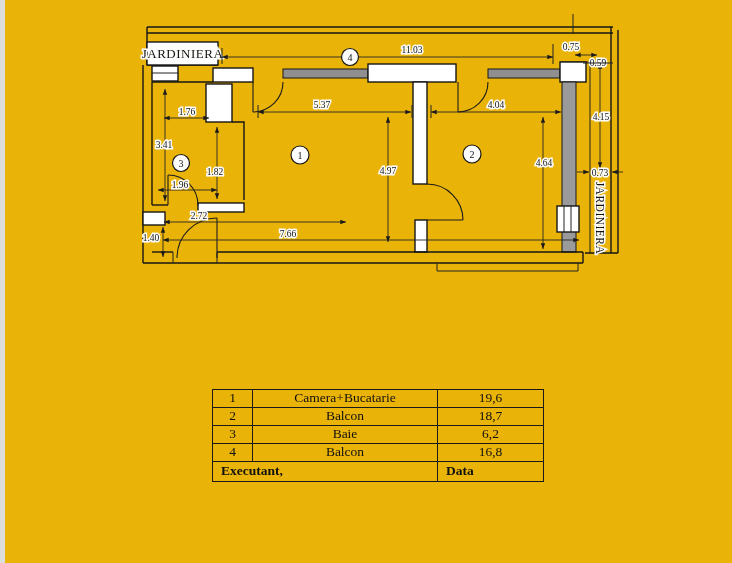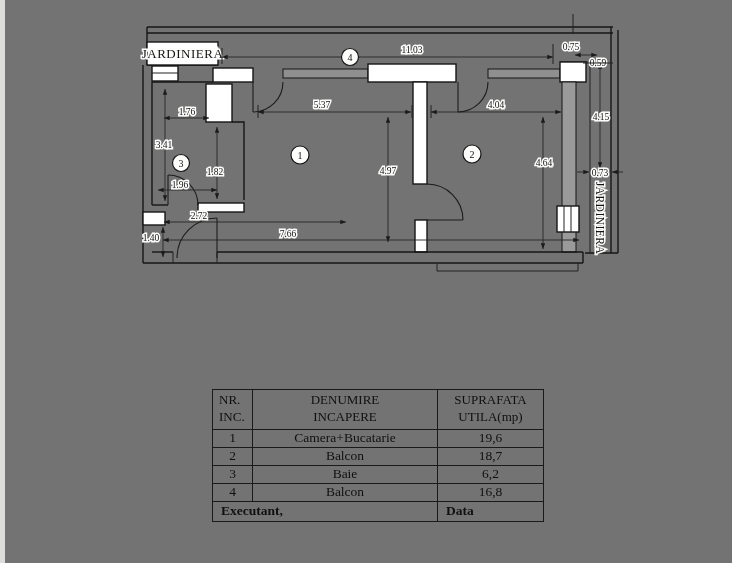--- a/index.html
+++ b/index.html
@@ -1,17 +1,17 @@
 <!DOCTYPE html>
 <html><head>
 <meta charset="utf-8">
 <style>
   html,body{margin:0;padding:0;}
   body{background:#ffffff;font-family:"Liberation Serif",serif;}
-  .page{position:relative;width:732px;height:563px;overflow:hidden;background:#737373;}
+  .page{position:relative;width:732px;height:563px;overflow:hidden;background:#eab308;}
   .edge-strip{position:absolute;left:0;top:0;width:5px;height:563px;background:#dddddb;}
   svg{position:absolute;left:0;top:0;}
   svg text{font-family:"Liberation Serif",serif;fill:#141414;stroke:#fcfcfb;stroke-width:3px;paint-order:stroke;}
   svg text.nohalo{stroke:none;}
   .wall{fill:#ffffff;stroke:#161616;stroke-width:1.4;}
   .wallline{fill:none;stroke:#161616;stroke-width:1.4;}
   .thin{fill:none;stroke:#222;stroke-width:1;}
   .win{fill:#8f8f8f;stroke:#161616;stroke-width:1;}
   .gwall{fill:#9a9a9a;stroke:#161616;stroke-width:1;}
   .dim{fill:none;stroke:#262626;stroke-width:0.9;}
@@ -169,34 +169,20 @@
   </svg>
 
   <div class="tblwrap">
     <table>
       <colgroup>
           <col class="c1">
           <col class="c2">
           <col class="c3">
         </colgroup>
       <tbody>
-          <tr>
-        <th class="c1">
-          <div>NR.</div>
-              <div>INC.</div>
-        </th>
-        <th>
-          <div>DENUMIRE</div>
-              <div>INCAPERE</div>
-        </th>
-        <th>
-          <div>SUPRAFATA</div>
-              <div>UTILA(mp)</div>
-        </th>
-      </tr>
       <tr>
         <td>1</td>
         <td>Camera+Bucatarie</td>
         <td>19,6</td>
       </tr>
       <tr>
         <td>2</td>
         <td>Balcon</td>
         <td>18,7</td>
       </tr>

